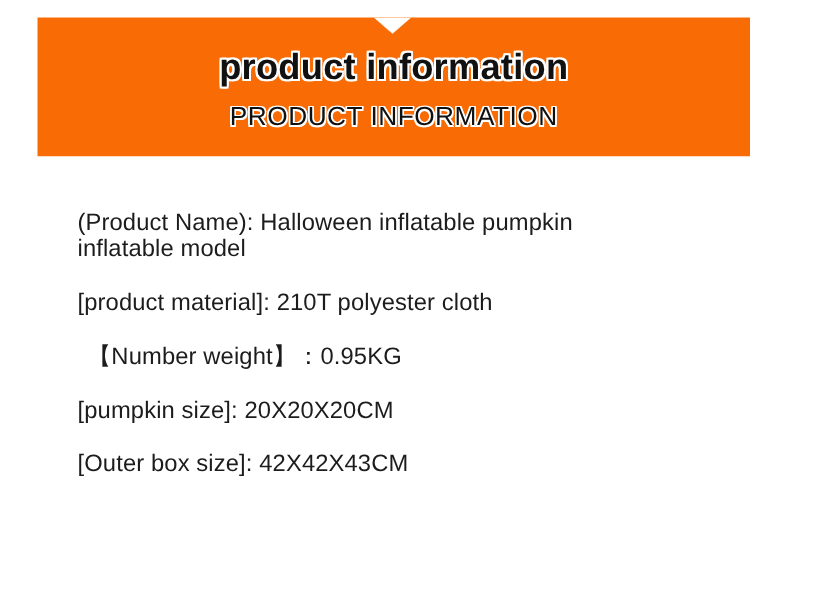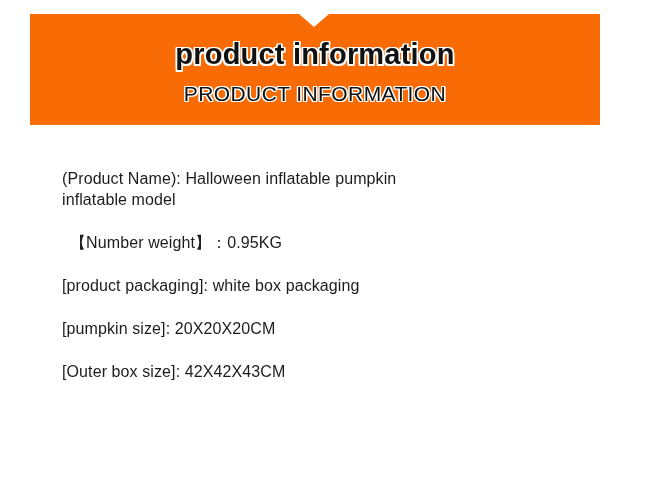--- a/index.html
+++ b/index.html
@@ -92,21 +92,21 @@
 
   
   .spec-list {
     position: absolute;
     left: 62px;
     top: 168px;
     width: 560px;
   }
 
   .spec-line {
-    font-size: 16px;
+    font-size: 19px;
     color: #1c1c1c;
     line-height: 21px;
     margin: 0 0 22px 0;
     letter-spacing: 0.1px;
     white-space: normal;
   }
 
   .spec-line.wrap {
     max-width: 400px;
   }
@@ -125,19 +125,19 @@
 <div class="page">
 
   <div class="banner">
     <div class="banner-notch"></div>
     <div class="banner-title">product information</div>
     <div class="banner-subtitle">PRODUCT INFORMATION</div>
   </div>
 
   <div class="spec-list">
     <p class="spec-line wrap">(Product Name): Halloween inflatable pumpkin inflatable model</p>
+    <p class="spec-line">[product material]: 210T polyester cloth</p>
     <p class="spec-line indent">【Number weight】：0.95KG</p>
-    <p class="spec-line">[product packaging]: white box packaging</p>
     <p class="spec-line">[pumpkin size]: 20X20X20CM</p>
     <p class="spec-line">[Outer box size]: 42X42X43CM</p>
   </div>
 
 </div>
 
 </body></html>

